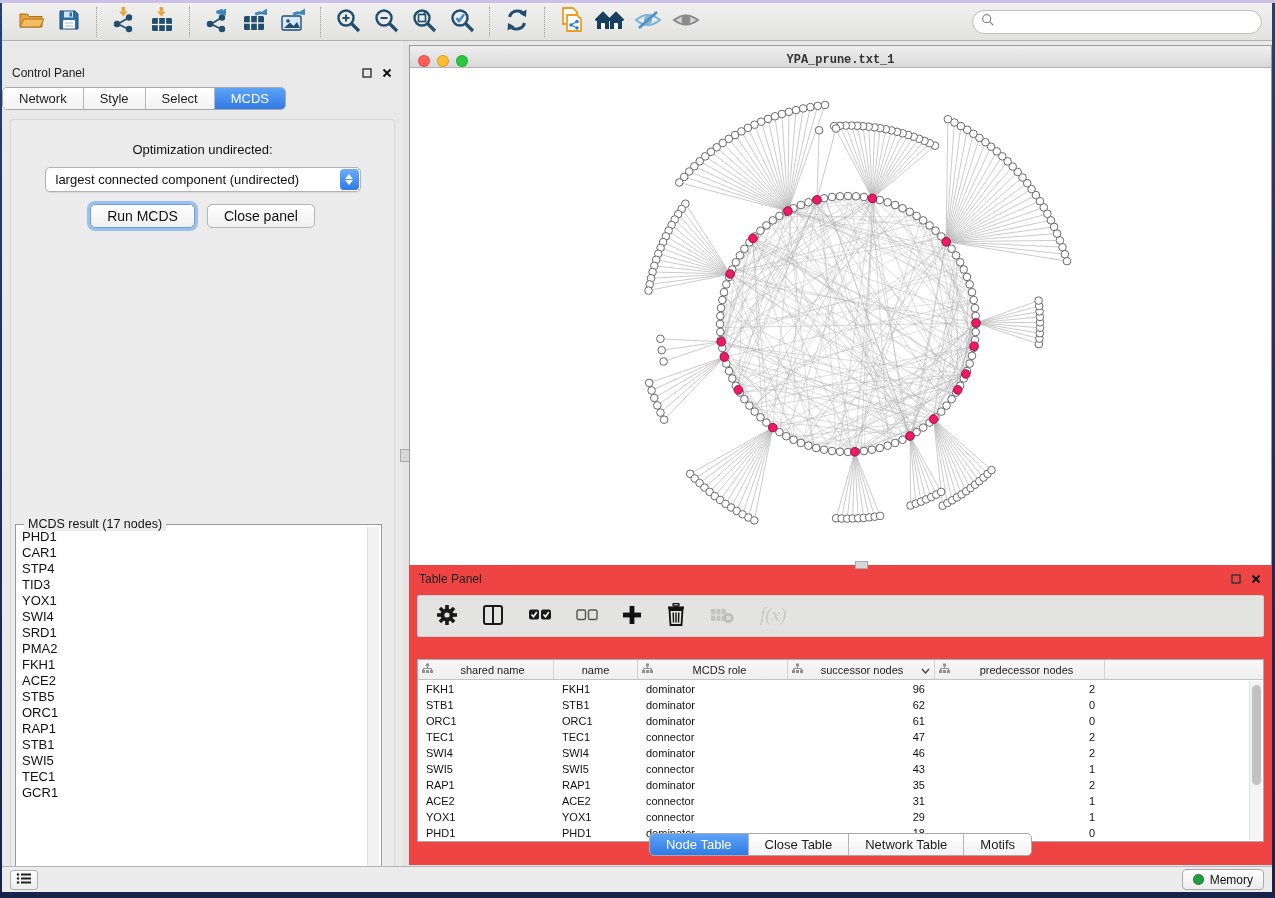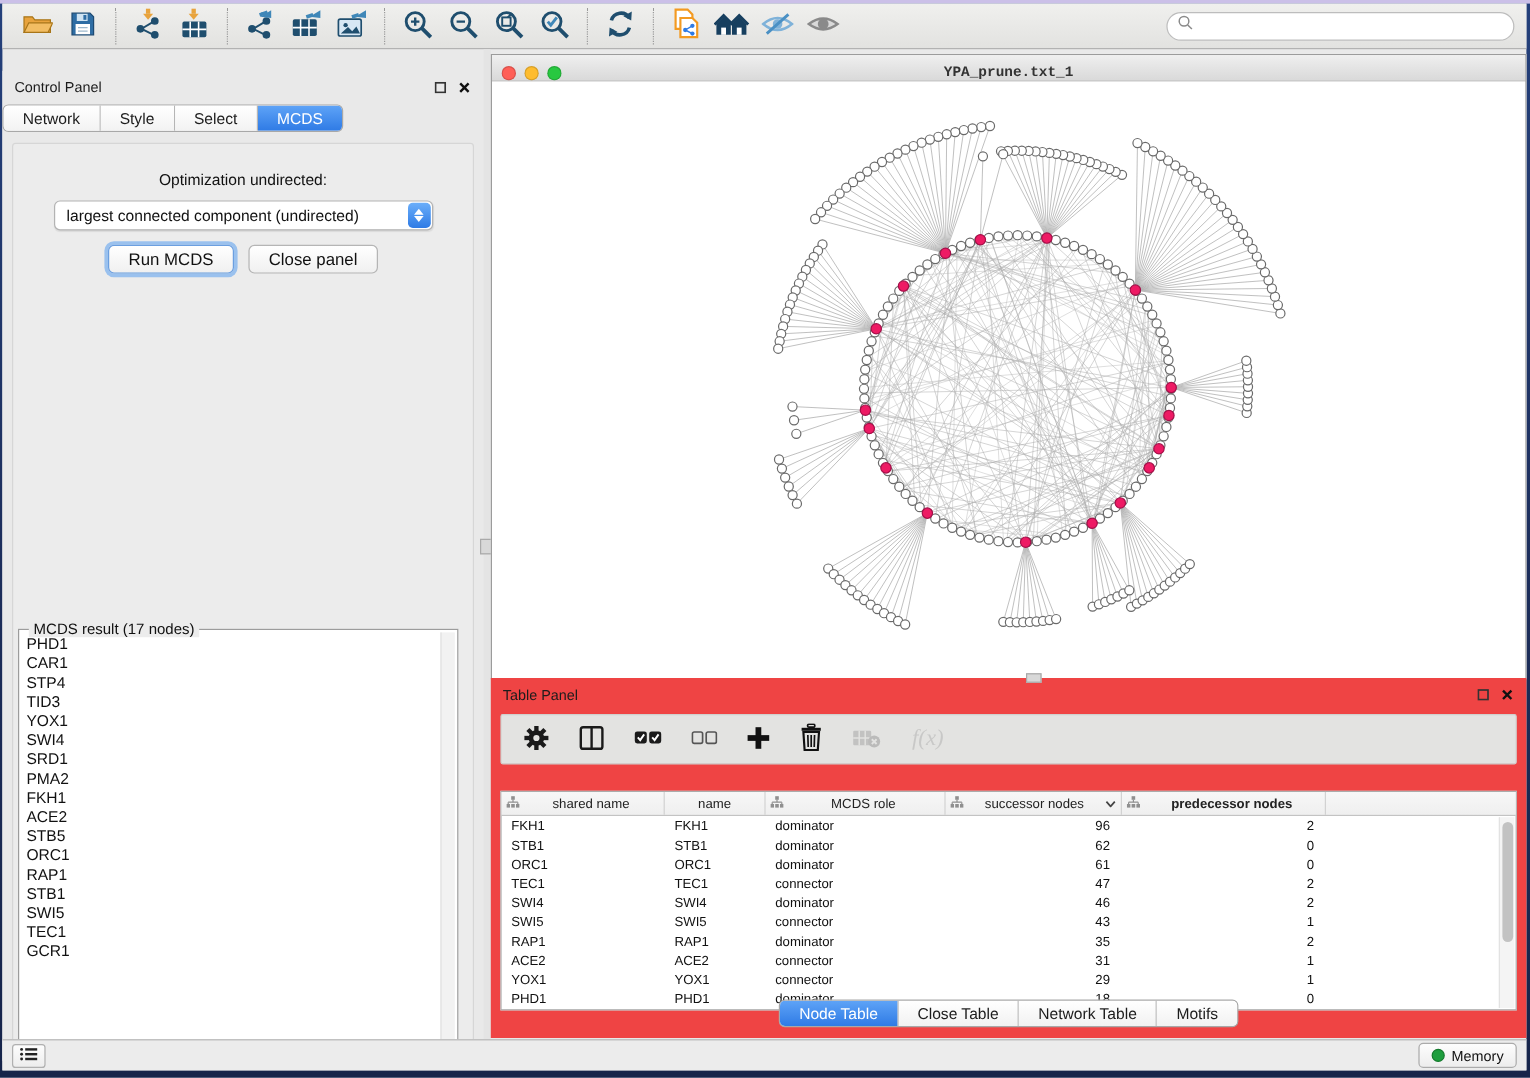--- a/index.html
+++ b/index.html
@@ -1172,21 +1172,21 @@
                     </g>
                     <rect x="0" y="7" width="3" height="3" fill="#8f8f8f"></rect>
                     <rect x="4" y="7" width="3" height="3" fill="#8f8f8f"></rect>
                     <rect x="8" y="7" width="3" height="3" fill="#8f8f8f"></rect>
                   </svg></span>
                 <span class="lbl">successor nodes</span>
                 <span><svg width="9" height="6" viewBox="0 0 9 6">
                     <path d="M1 1 L4.5 5 L8 1" fill="none" stroke="#444" stroke-width="1.4"></path>
                   </svg></span>
               </div>
-              <div class="th" style="width: 170px; font-weight: bold;">
+              <div class="th" style="width: 170px;">
                 <span><svg width="11" height="11" viewBox="0 0 11 11">
                     <rect x="4" y="0.5" width="3" height="3" fill="#8f8f8f"></rect>
                     <g stroke="#8f8f8f" stroke-width="1">
                       <line x1="5.5" y1="3.5" x2="5.5" y2="5.5"></line>
                       <line x1="1.5" y1="5.5" x2="9.5" y2="5.5"></line>
                       <line x1="1.5" y1="5.5" x2="1.5" y2="7"></line>
                       <line x1="9.5" y1="5.5" x2="9.5" y2="7"></line>
                     </g>
                     <rect x="0" y="7" width="3" height="3" fill="#8f8f8f"></rect>
                     <rect x="4" y="7" width="3" height="3" fill="#8f8f8f"></rect>

